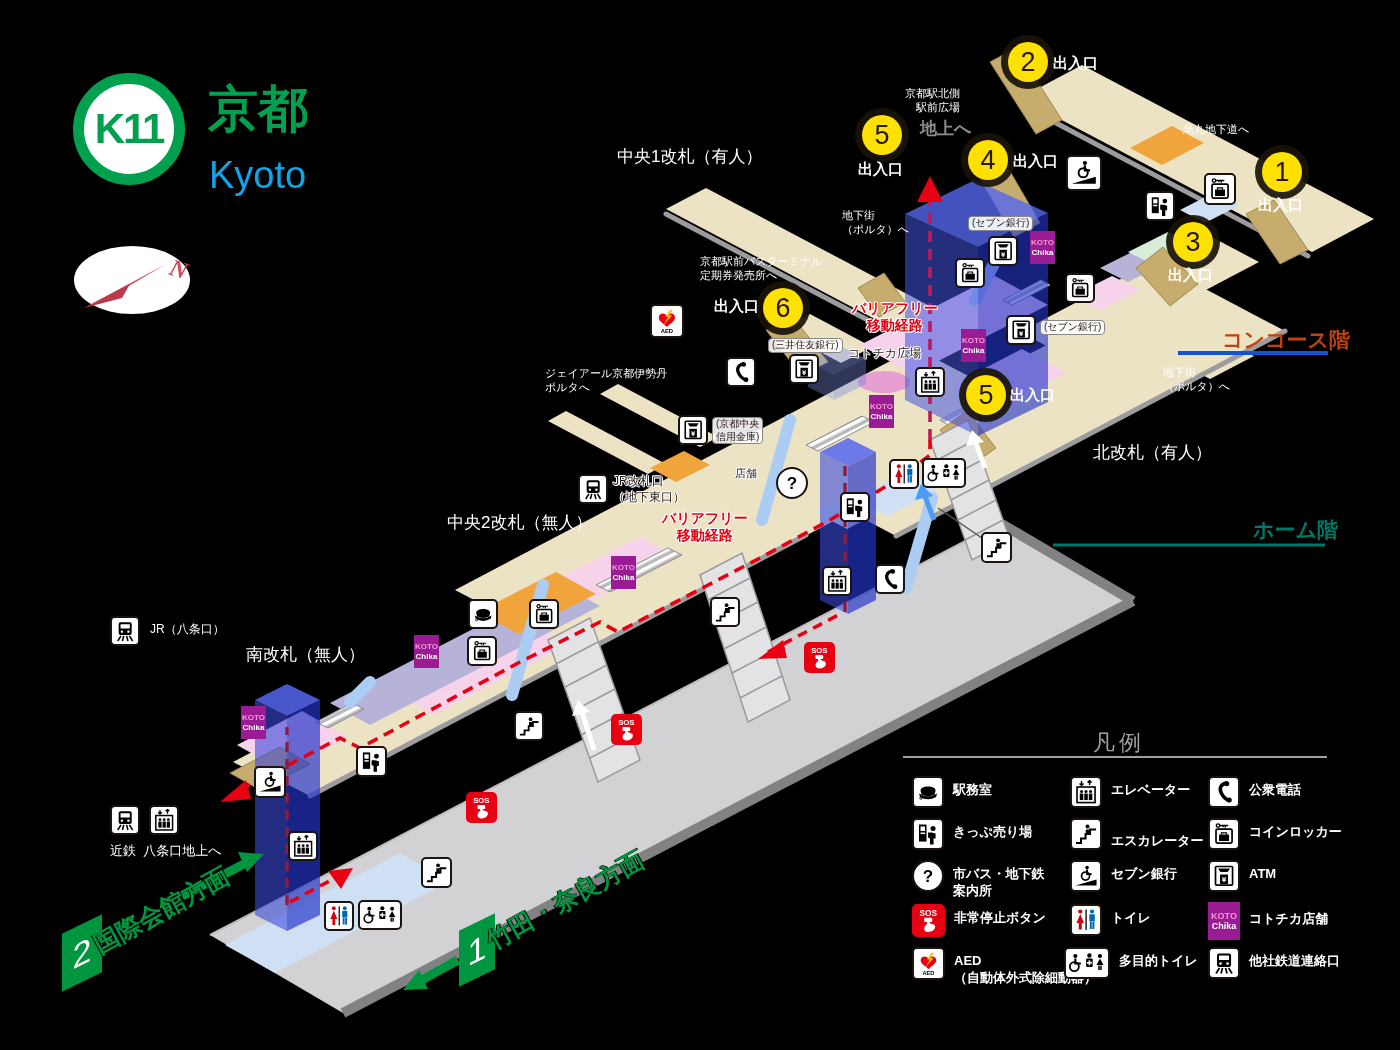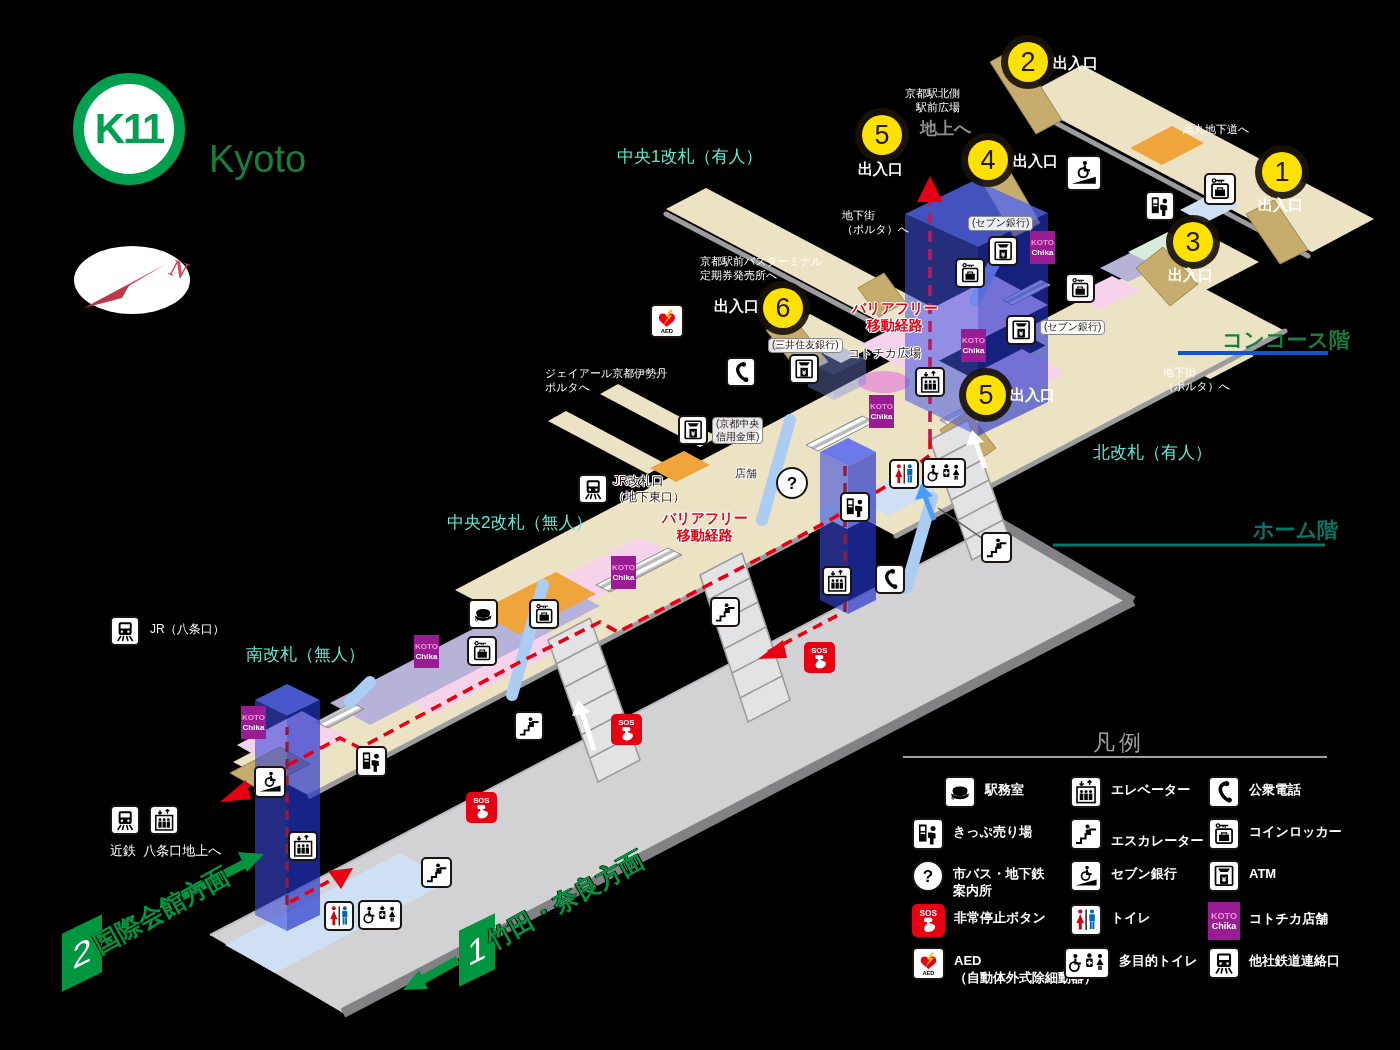--- a/index.html
+++ b/index.html
@@ -5,31 +5,31 @@
   html,body{margin:0;padding:0;background:#000;}
   #canvas{position:relative;width:1400px;height:1050px;background:#000;overflow:hidden;
           font-family:"Liberation Sans","DejaVu Sans",sans-serif;}
   #floor{position:absolute;left:0;top:0;}
   
   .k-badge{position:absolute;left:73px;top:73px;width:112px;height:112px;background:#fff;
            border:11px solid #00a04e;border-radius:50%;box-sizing:border-box;
            display:flex;align-items:center;justify-content:center;}
   .k-badge span{color:#00a04e;font-size:42px;font-weight:bold;letter-spacing:-2px;}
   .st-ja{position:absolute;left:208px;top:76px;color:#00a04e;font-size:50px;font-weight:bold;}
-  .st-en{position:absolute;left:209px;top:138px;color:#15803d;font-size:38px;}
+  .st-en{position:absolute;left:209px;top:154px;color:#0ea5e9;font-size:38px;}
   
   .lbl{position:absolute;color:#fff;font-size:11px;line-height:1.3;white-space:nowrap;}
   .halo{text-shadow:-1px 0 0 #fff,1px 0 0 #fff,0 -1px 0 #fff,0 1px 0 #fff,1px 1px 0 #fff,-1px -1px 0 #fff;}
   .dark{color:#231815;}
-  .gate{color:#5eead4;font-size:17px;}
+  .gate{color:#ffffff;font-size:17px;}
   .red2{color:#e60012;font-weight:bold;font-size:14px;text-align:center;line-height:1.2;}
   .bank{color:#231815;font-size:10px;background:rgba(255,255,255,.9);border:1px solid #888;
         border-radius:4px;padding:0 3px;line-height:1.25;}
   .big-gray{color:#8e8e8e;font-size:17px;font-weight:bold;}
-  .lv-blue{color:#15803d;font-size:21px;font-weight:bold;}
+  .lv-blue{color:#c2410c;font-size:21px;font-weight:bold;}
   .lv-teal{color:#00796b;font-size:21px;font-weight:bold;}
   .exitlbl{position:absolute;color:#fff;font-weight:bold;font-size:15px;white-space:nowrap;}
   .badge{position:absolute;width:40px;height:40px;border-radius:50%;background:#ffe100;
          box-shadow:0 0 0 7px rgba(25,18,8,.92);display:flex;align-items:center;justify-content:center;
          font-size:27px;color:#231815;}
   
   .ib{position:absolute;background:#fff;border:2px solid #1a1311;border-radius:5px;
       display:flex;align-items:center;justify-content:center;box-sizing:border-box;}
   .ib svg{width:86%;height:86%;}
   .ib.circle{border-radius:50%;}
@@ -308,20 +308,21 @@
     <line x1="1053" y1="545" x2="1325" y2="545" stroke="#00796b" stroke-width="3"></line>
     <line x1="903" y1="757" x2="1327" y2="757" stroke="#9fa0a0" stroke-width="2"></line>
     <line x1="995" y1="547" x2="938" y2="508" stroke="#595757" stroke-width="1.5"></line>
     <line x1="1000" y1="233" x2="1003" y2="244" stroke="#595757" stroke-width="1.5"></line>
   </g>
 </svg>
 
 <div class="k-badge">
       <span>K11</span>
     </div>
+<div class="st-ja">京都</div>
 <div class="st-en">Kyoto</div>
 <svg width="125" height="80" style="position:absolute;left:70px;top:240px;">
   <ellipse cx="62" cy="40" rx="58" ry="34" fill="#fff"></ellipse>
   <polygon points="14,68 96,24 52,50" fill="#cf4a5a"></polygon>
   <polygon points="14,68 60,44 52,58" fill="#b93a4a"></polygon>
   <text x="98" y="34" font-size="24" font-weight="bold" font-style="italic" fill="#cf4a5a" transform="rotate(18 98 34)" font-family="Liberation Serif, serif">N</text>
 </svg>
 
 <div class="lbl gate" style="left:617px;top:146px;">中央1改札（有人）</div>
 <div class="lbl gate" style="left:1093px;top:442px;">北改札（有人）</div>
@@ -611,21 +612,21 @@
       </svg>
     </div>
 
 <div class="dir-badge" style="left:62px;top:924px;width:40px;height:58px;">2</div>
 <div class="dir-text" style="left:104px;top:928px;">国際会館方面</div>
 <div class="dir-badge" style="left:459px;top:922px;width:36px;height:56px;">1</div>
 <div class="dir-text" style="left:497px;top:924px;">竹田・奈良方面</div>
 
 <div class="leg-title">凡例</div>
 
-<div class="leg-item" style="left:944px;top:776px;">
+<div class="leg-item" style="left:912px;top:776px;">
   <div class="ib" style="width:32px;height:32px;">
         <svg>
           <use href="#s-office"></use>
         </svg>
       </div>
   <div class="leg-lbl">駅務室</div>
 </div>
 <div class="leg-item" style="left:912px;top:818px;">
   <div class="ib" style="width:32px;height:32px;">
         <svg>

